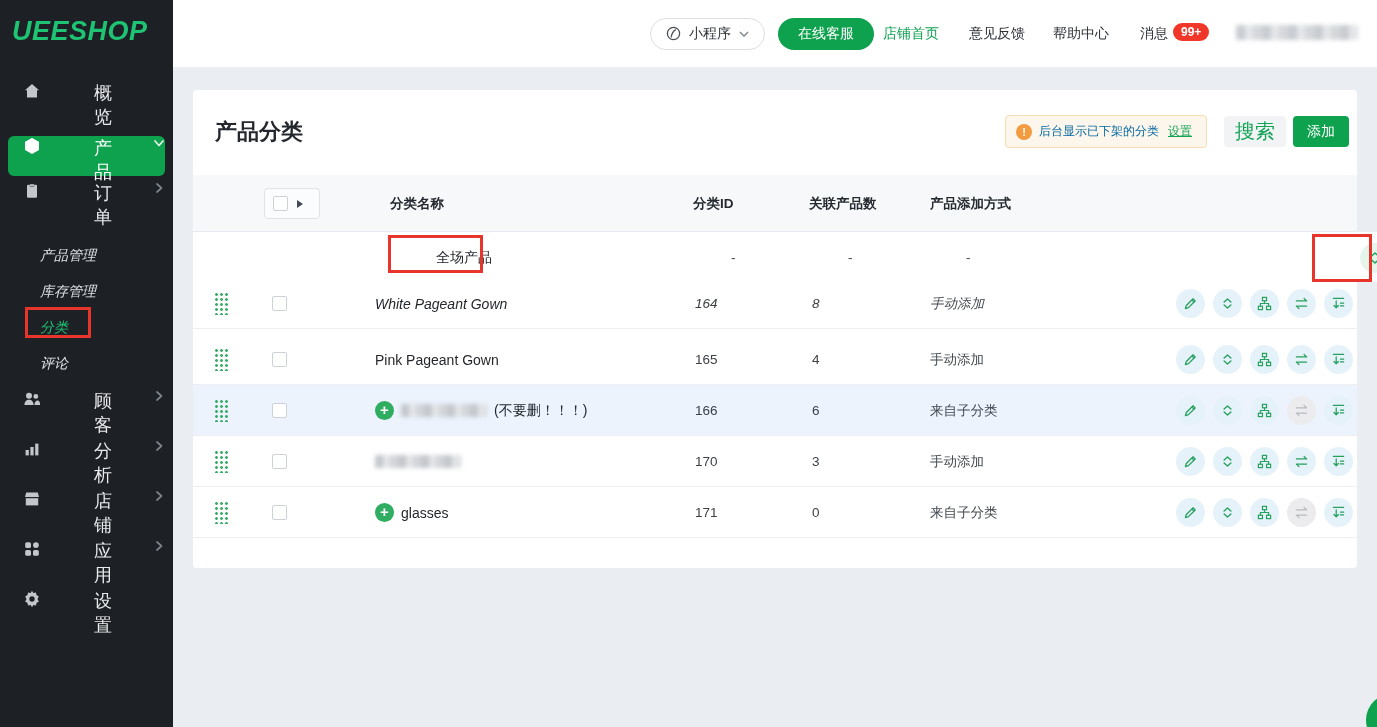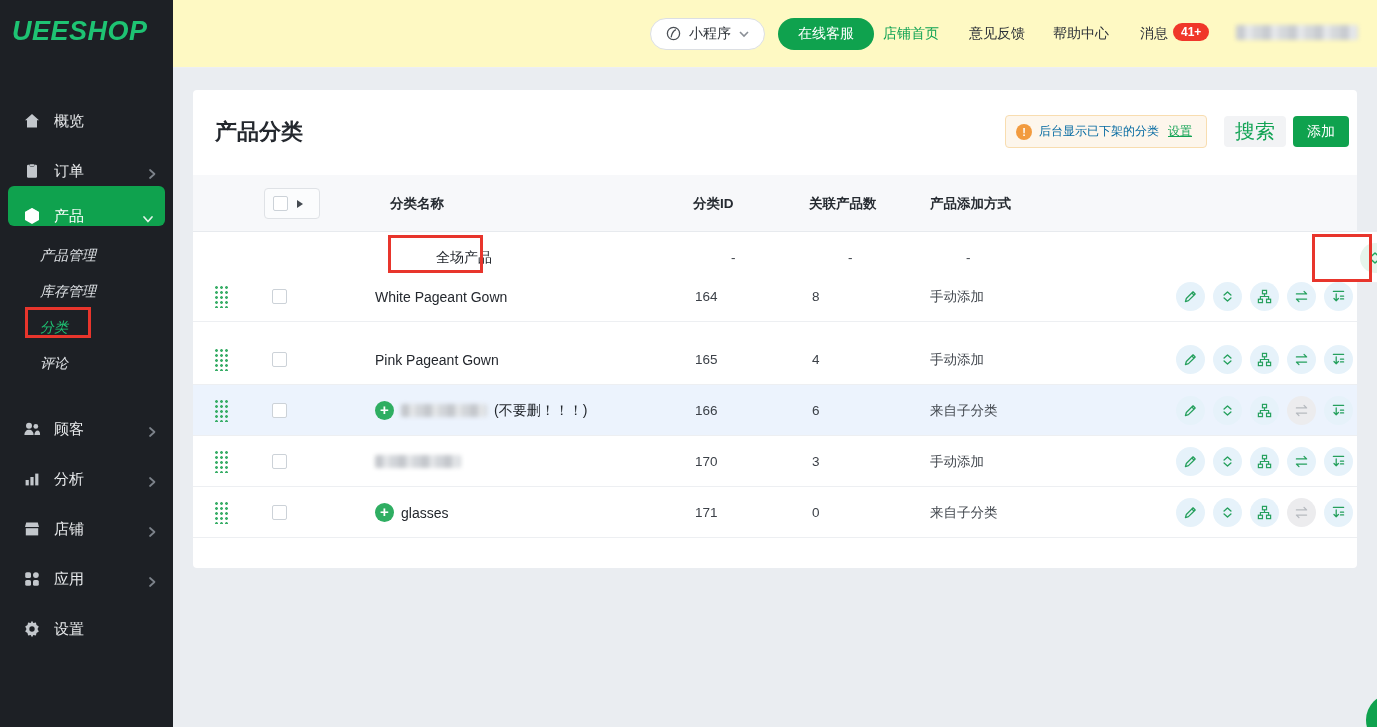--- a/index.html
+++ b/index.html
@@ -5,36 +5,36 @@
   * { margin:0; padding:0; box-sizing:border-box; }
   html,body { width:1377px; height:727px; overflow:hidden;
     font-family:"Liberation Sans","DejaVu Sans",sans-serif; background:#eaedf1; }
   .app { position:relative; width:1134px; height:727px; }
 
   
   .sidebar { position:absolute; left:0; top:0; width:173px; height:727px; background:#1d2025; z-index:5; }
   .logo { position:absolute; left:12px; top:16px; font-size:27px; font-weight:bold; font-style:italic;
     letter-spacing:0.5px; color:#1ec373; }
   .side-menu { position:absolute; top:81px; left:0; right:0; }
-  .side-item { height:50px; display:flex; align-items:flex-end; padding:0 14px 0 22px; color:#e8eaec;
-    font-size:15px; cursor:pointer; }
+  .side-item { height:50px; display:flex; align-items:flex-start; padding:0 14px 0 22px; color:#e8eaec;
+    font-size:18px; cursor:pointer;gap:40px; }
   .side-item .s-icon { width:20px; height:20px; margin-right:12px; color:#c3c7cc; flex:none; display:flex; align-items:center; justify-content:center;}
   .side-item .s-label { flex:1; }
   .side-item .s-chev { width:14px; height:14px; color:#7d838b; display:flex; }
   .side-item .s-chev.down { transform:rotate(90deg); }
   .side-item.active { background:#0fa24e; height:40px; margin:5px 8px; border-radius:6px;
     padding:0 10px 0 14px; color:#fff; }
   .side-item.active .s-icon { color:#fff; }
   .side-item.active .s-chev { color:#e3f4e9; }
   .submenu { padding:6px 0 8px 0; }
   .sub-item { height:36px; line-height:36px; padding-left:40px; color:#dfe2e6; font-size:14px; cursor:pointer;font-style:italic; }
   .sub-item.active { color:#1ec373; }
 
   
-  .topbar { position:absolute; left:173px; top:0; width:1204px; height:68px; background:#fef9c3;
+  .topbar { position:absolute; left:173px; top:0; width:1204px; height:68px; background:#ffffff;
     border-bottom:1px solid #edeff2; display:flex; align-items:center; z-index:4; }
   .mini-pill { position:absolute; left:477px; display:flex; align-items:center; gap:7px;
     height:32px; padding:0 14px; border:1px solid #dcdfe3; border-radius:16px; background:#fff;
     font-size:14px; color:#30353b; cursor:pointer; }
   .mini-ic { width:17px; height:17px; color:#4a4f55; display:flex;}
   .chev-sm { width:12px; height:12px; color:#8a8f96; display:flex;}
   .svc-btn { position:absolute; left:605px; height:32px; padding:0 20px; border:none; border-radius:16px;
     background:#0fa24e; color:#fff; font-size:14px; cursor:pointer; }
   .top-link { position:absolute; font-size:14px; color:#2c3138; cursor:pointer; top:25px; }
   .top-link.green { color:#12a355; }
@@ -119,44 +119,44 @@
               <path d="M10 3 17 9.2H15V16.5H5V9.2H3Z" fill="currentColor"></path>
             </svg>
           </span>
     <span class="s-label">概览</span>
     <span class="s-chev" style="visibility: hidden;">
       <svg viewBox="0 0 14 14" fill="none" stroke="currentColor" stroke-width="1.7" stroke-linecap="round" stroke-linejoin="round">
               <path d="M5 3l4.5 4L5 11"></path>
             </svg>
     </span>
   </div>
+        <div class="side-item active">
+    <span class="s-icon">
+            <svg viewBox="0 0 20 20">
+              <path d="M10 2 17 6v8l-7 4-7-4V6Z" fill="currentColor"></path>
+              <path d="M10 2 17 6 10 10 3 6Z" fill="currentColor" opacity=".7"></path>
+            </svg>
+          </span>
+    <span class="s-label">产品</span>
+    <span class="s-chev down">
+      <svg viewBox="0 0 14 14" fill="none" stroke="currentColor" stroke-width="1.7" stroke-linecap="round" stroke-linejoin="round">
+              <path d="M5 3l4.5 4L5 11"></path>
+            </svg>
+    </span>
+  </div>
         <div class="side-item">
     <span class="s-icon">
             <svg viewBox="0 0 20 20">
               <rect x="5" y="3.8" width="10" height="13" rx="1.2" fill="currentColor"></rect>
               <rect x="7.6" y="2.4" width="4.8" height="3" rx="1" fill="#1d2025"></rect>
               <rect x="7.6" y="3.2" width="4.8" height="1.8" rx=".8" fill="currentColor"></rect>
             </svg>
           </span>
     <span class="s-label">订单</span>
     <span class="s-chev">
-      <svg viewBox="0 0 14 14" fill="none" stroke="currentColor" stroke-width="1.7" stroke-linecap="round" stroke-linejoin="round">
-              <path d="M5 3l4.5 4L5 11"></path>
-            </svg>
-    </span>
-  </div>
-        <div class="side-item active">
-    <span class="s-icon">
-            <svg viewBox="0 0 20 20">
-              <path d="M10 2 17 6v8l-7 4-7-4V6Z" fill="currentColor"></path>
-              <path d="M10 2 17 6 10 10 3 6Z" fill="currentColor" opacity=".7"></path>
-            </svg>
-          </span>
-    <span class="s-label">产品</span>
-    <span class="s-chev down">
       <svg viewBox="0 0 14 14" fill="none" stroke="currentColor" stroke-width="1.7" stroke-linecap="round" stroke-linejoin="round">
               <path d="M5 3l4.5 4L5 11"></path>
             </svg>
     </span>
   </div>
         <div class="submenu">
           <div class="sub-item">产品管理</div>
           <div class="sub-item">库存管理</div>
           <div class="sub-item active">分类</div>
           <div class="sub-item">评论</div>
@@ -252,21 +252,21 @@
         <svg viewBox="0 0 12 12" fill="none" stroke="currentColor" stroke-width="1.6">
             <path d="M2 4l4 4 4-4"></path>
           </svg>
       </span>
     </div>
     <button class="svc-btn">在线客服</button>
     <span class="top-link green lnk-store">店铺首页</span>
     <span class="top-link lnk-feedback">意见反馈</span>
     <span class="top-link lnk-help">帮助中心</span>
     <span class="top-link lnk-msg">消息</span>
-    <span class="msg-badge">41+</span>
+    <span class="msg-badge">99+</span>
     <span class="user-redact"></span>
   </div>
 
   <div class="card">
     <div class="page-title">产品分类</div>
 
     <div class="notice">
       <span class="notice-ic">!</span>
       <span class="notice-txt">后台显示已下架的分类</span>
       <span class="notice-link">设置</span>
@@ -291,21 +291,21 @@
       <span class="cell c-count">-</span>
       <span class="cell c-method">-</span>
       <span class="sortcircle">
         <svg viewBox="0 0 20 20" fill="none" stroke="currentColor" stroke-width="1.7" stroke-linecap="round" stroke-linejoin="round">
           <path d="M6 8l4-3.6L14 8M6 12l4 3.6L14 12"></path>
           </svg>
       </span>
     </div>
 
     <div id="rows-holder">
-        <div class="trow" style="top: 181px;">
+        <div class="trow" style="top: 188px; font-style: italic;">
     <span class="drag"></span>
     <span class="cbx row-cbx"></span>
     <div class="namewrap">
 
       <span class="nm">White Pageant Gown</span>
     </div>
     <span class="cell c-id">164</span>
     <span class="cell c-count">8</span>
     <span class="cell c-method">手动添加</span>
     <div class="acts">

